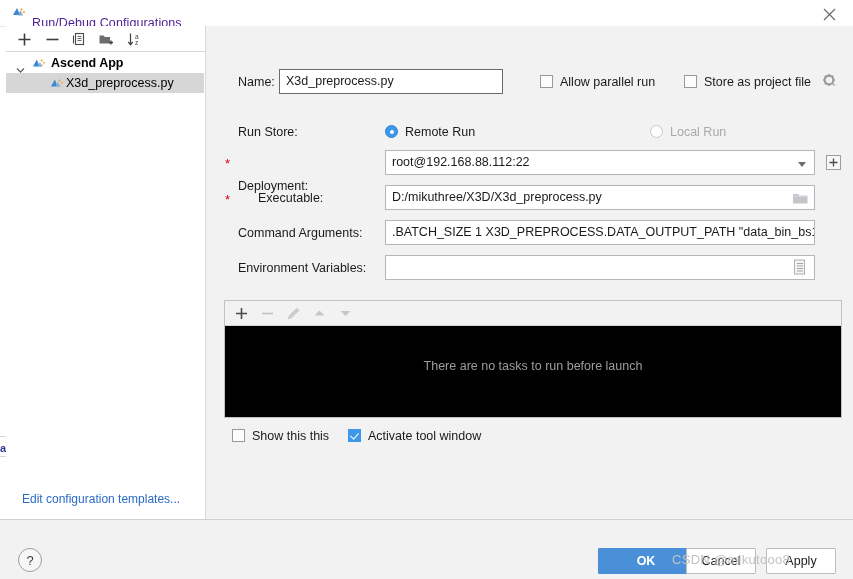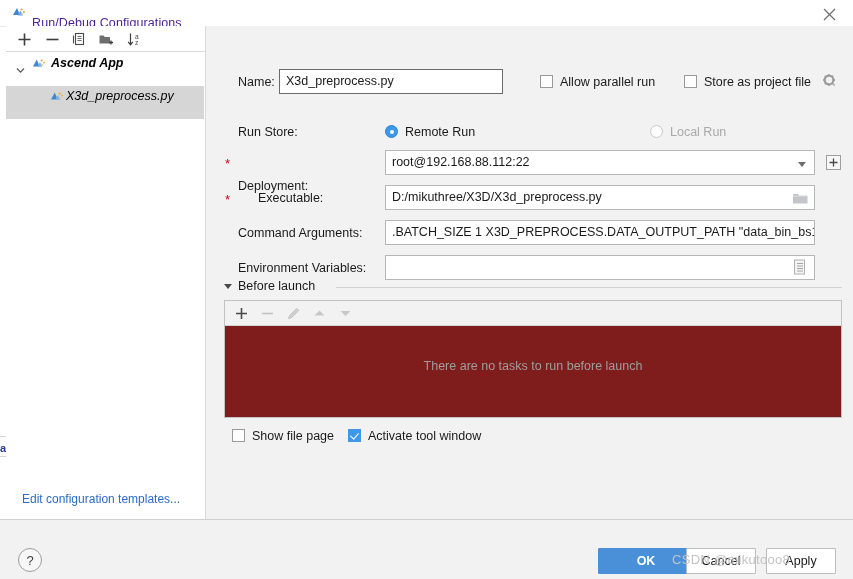--- a/index.html
+++ b/index.html
@@ -105,24 +105,23 @@
     cursor: default;
   }
   .tree {
     position: absolute;
     left: 0; top: 27px;
     right: 1px; bottom: 40px;
     background: #ffffff;
   }
   .tree-row {
     position: relative;
-    height: 33px;
+    height: 20px;
     line-height: 21px;
     white-space: nowrap;
-    font-style: italic;
   }
   .tree-row.selected { background: #d6d6d6; }
   .tree-arrow {
     position: absolute;
     left: 10px; top: 7px;
     width: 9px; height: 7px;
   }
   .node-icon {
     position: absolute;
     width: 14px; height: 14px;
@@ -267,21 +266,21 @@
     left: 112px; top: 8px;
     right: 0; height: 1px;
     background: #d3d3d3;
   }
   .bl-box {
     position: absolute;
     left: 224px; top: 300px;
     width: 618px; height: 118px;
     border: 1px solid #c2c2c2;
     box-sizing: border-box;
-    background: #7f1d1d;
+    background: #000000;
   }
   .bl-toolbar {
     position: absolute;
     left: 0; top: 0;
     right: 0; height: 24px;
     background: #f2f2f2;
     border-bottom: 1px solid #d3d3d3;
   }
   .bl-empty {
     position: absolute;
@@ -506,25 +505,20 @@
       <div class="textbox" style="left:179px; top:229px; width:430px;"></div>
       <span class="field-btn" style="left:587px; top:233px;">
         <svg width="13" height="16" viewBox="0 0 13 16">
           <rect x="1.5" y="1" width="10" height="14" fill="#f4f4f4" stroke="#b0b0b0" stroke-width="1"></rect>
           <path d="M4 4.5 h6 M4 7 h6 M4 9.5 h6 M4 12 h6" stroke="#a3a3a3" stroke-width="1.1"></path>
         </svg>
       </span>
 
     </div>
 
-    <div class="bl-header">
-      <span class="bl-tri"></span>
-      <span class="bl-title">Before launch</span>
-      <span class="bl-rule"></span>
-    </div>
 
     <div class="bl-box">
       <div class="bl-toolbar">
         <div class="tb-btn" style="left:6px; top:2px;">
           <svg width="21" height="21" viewBox="0 0 21 21">
               <path d="M10.5 5 L10.5 16 M5 10.5 L16 10.5" stroke="#4a4a4a" stroke-width="1.6"></path>
             </svg>
         </div>
         <div class="tb-btn" style="left:32px; top:2px;">
           <svg width="21" height="21" viewBox="0 0 21 21">
@@ -544,21 +538,21 @@
         <div class="tb-btn" style="left:110px; top:2px;">
           <svg width="21" height="21" viewBox="0 0 21 21">
               <path d="M5.5 8 L10.5 13 L15.5 8 Z" fill="#c7c7c7"></path>
             </svg>
         </div>
       </div>
       <div class="bl-empty">There are no tasks to run before launch</div>
     </div>
 
     <div class="cbx" style="left:232px; top:429px;"></div>
-    <span class="cbx-label" style="left:252px; top:429px;">Show file page</span>
+    <span class="cbx-label" style="left:252px; top:429px;">Show this this</span>
 
     <div class="cbx checked" style="left:348px; top:429px;"></div>
     <span class="cbx-label" style="left:368px; top:429px;">Activate tool window</span>
 
     <div class="bottom-bar"></div>
     <div class="help-btn">?</div>
     <div class="btn primary" style="left:598px; top:548px; width:96px;">OK</div>
     <div class="btn normal" style="left:686px; top:548px; width:70px;">Cancel</div>
     <div class="btn normal" style="left:766px; top:548px; width:70px;">Apply</div>
 

